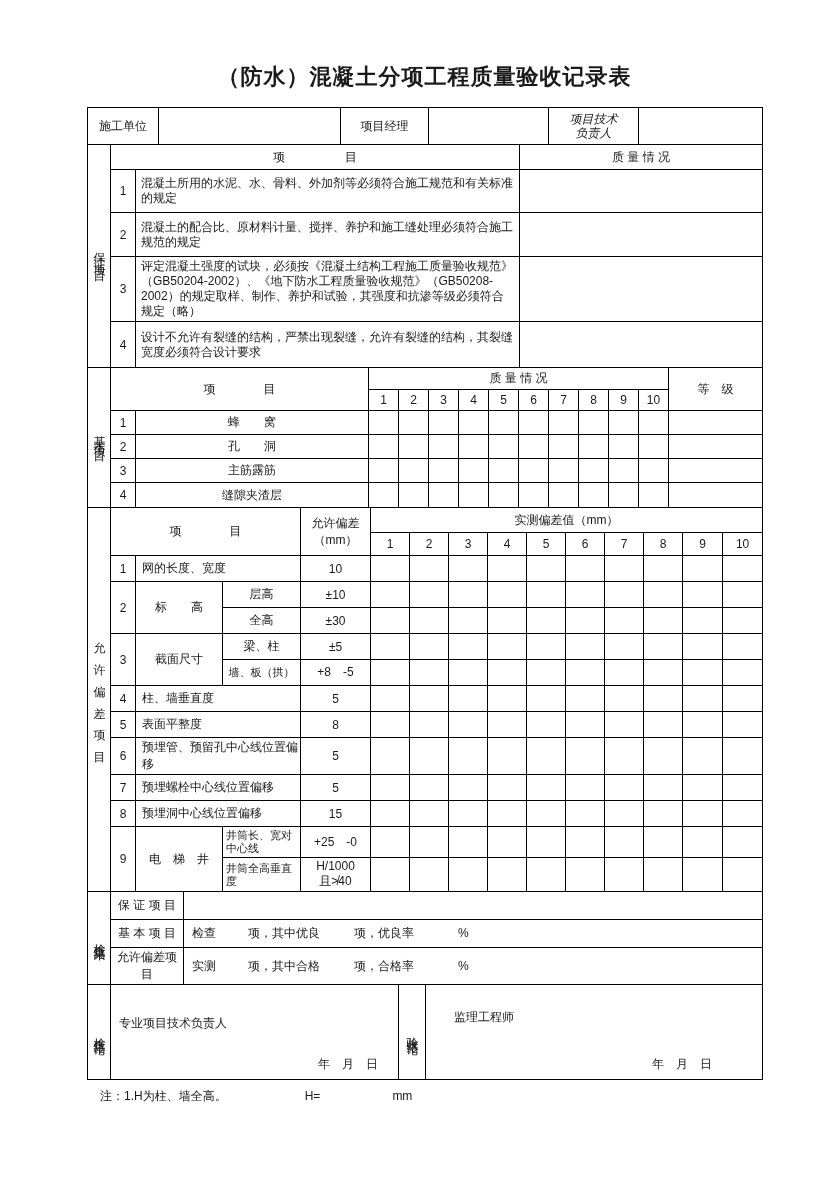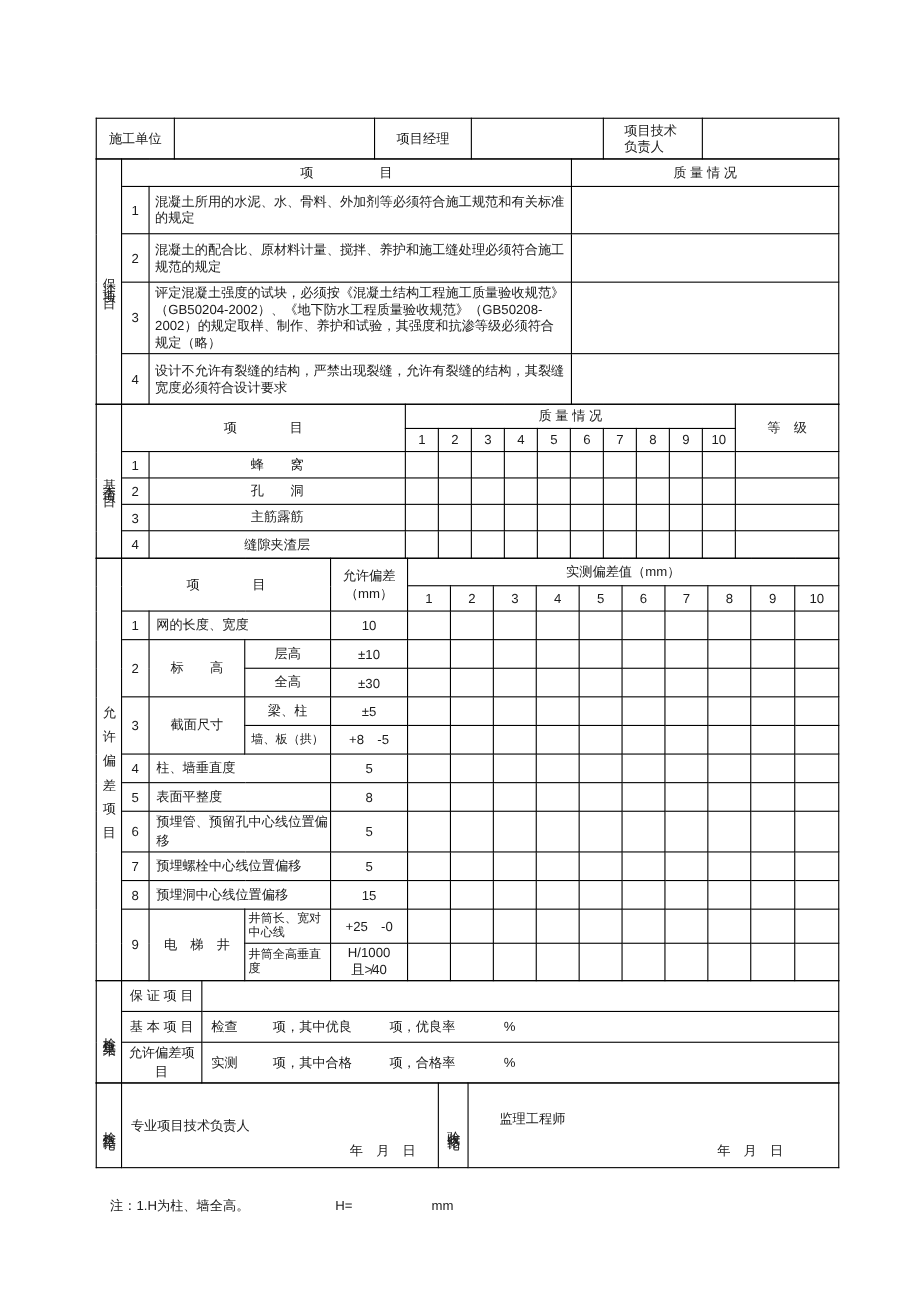--- a/index.html
+++ b/index.html
@@ -10,35 +10,36 @@
   .form { position:absolute; top:108px; left:87px; width:675px; }
   table { border-collapse:collapse; table-layout:fixed; width:675px; margin-top:-1px; }
   td { border:1px solid #000; font-size:12px; padding:1px 2px; vertical-align:middle;
        text-align:center; overflow:hidden; }
   td.txt { text-align:left; padding:2px 5px; line-height:15px; }
   td.nm  { text-align:left; padding-left:6px; }
   .vlabel { writing-mode:vertical-rl; text-orientation:upright; display:inline-block;
             letter-spacing:6px; font-size:12px; }
   .vl-dev { letter-spacing:22px; }
   .vl-res { letter-spacing:2px; }
-  .wrap4 { display:inline-block; width:52px; text-align:left; line-height:14px; }
+  .wrap4 { display:inline-block; width:52px; text-align:center; line-height:14px;font-style:italic; }
   .small { font-size:11px; line-height:13px; }
   .blank { display:inline-block; }
   .ccell { position:relative; }
   .ccell .who  { position:absolute; left:8px; top:30px; }
   .ccell .who2 { position:absolute; left:28px; top:24px; }
   .ccell .date { position:absolute; bottom:6px; }
   .notes { position:absolute; left:100px; top:1086px; font-size:12px; line-height:21px; }
   .notes .indent { padding-left:33px; }
 </style>
 </head>
 <body>
 
 <div class="page">
 
+  <div class="title">（防水）混凝土分项工程质量验收记录表</div>
 
   <div class="form">
 
     <table>
       <colgroup>
           <col style="width:71px">
           <col style="width:182px">
           <col style="width:88px">
           <col style="width:120px">
           <col style="width:90px">
@@ -445,21 +446,21 @@
       </table>
 
     <table>
       <colgroup>
           <col style="width:23px">
           <col style="width:288px">
           <col style="width:27px">
           <col style="width:337px">
         </colgroup>
       <tbody>
-          <tr style="height:77px">
+          <tr style="height:95px">
         <td><span class="vlabel vl-res">检查结论</span></td>
         <td class="ccell">
           <span class="who">专业项目技术负责人</span>
           <span class="date" style="right:20px">年　月　日</span>
         </td>
         <td><span class="vlabel vl-res">验收结论</span></td>
         <td class="ccell">
           <span class="who2">监理工程师</span>
           <span class="date" style="right:50px">年　月　日</span>
         </td>

